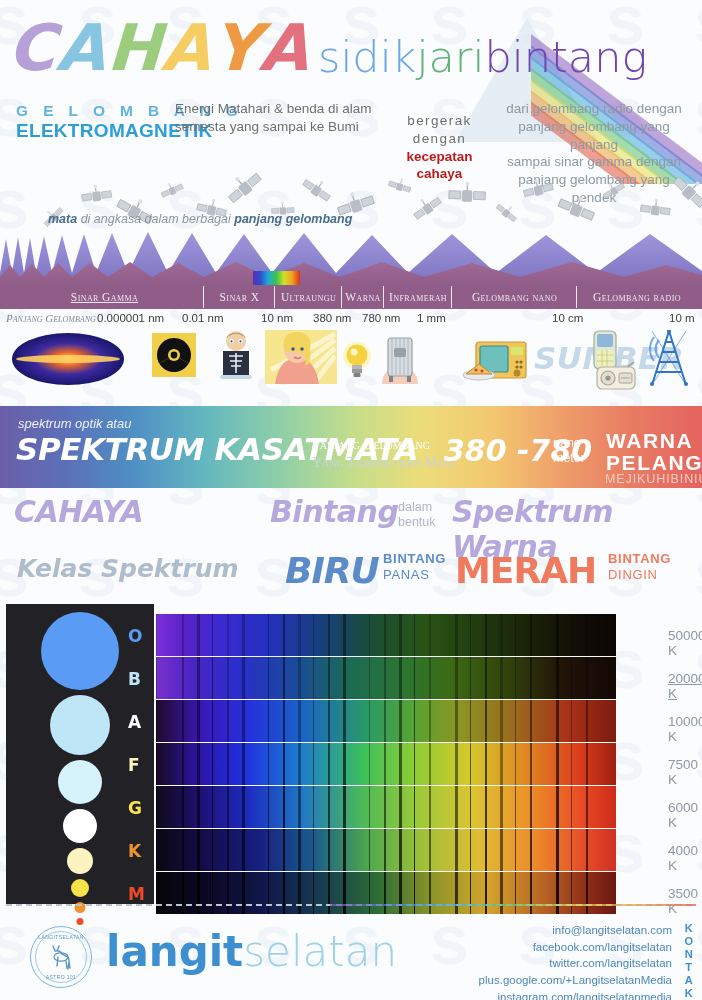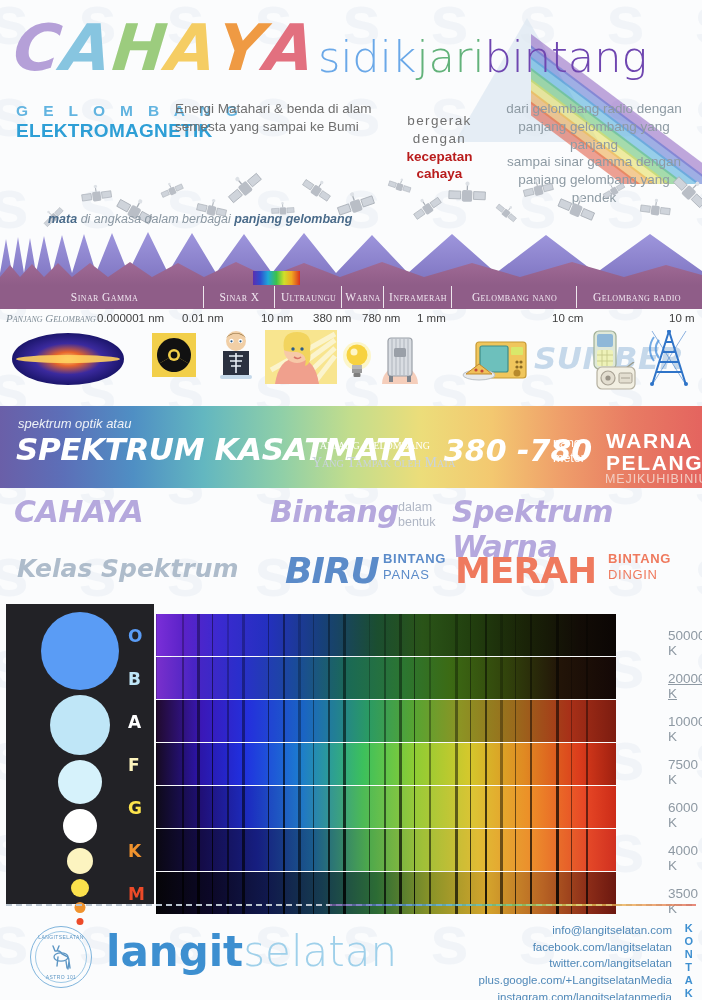--- a/index.html
+++ b/index.html
@@ -499,21 +499,21 @@
     <path d="M0,48 L6,14 L12,48 L18,12 L24,48 L30,13 L36,48 L44,11 L52,48 L62,10 L72,48 L84,9 L96,48
              L112,8 L128,48 L148,7 L168,48 L192,8 L216,48 L244,9 L272,48 L304,8 L336,48 L372,10 L408,48
              L452,9 L496,48 L546,10 L596,48 L650,9 L702,46 L702,60 L0,60 Z" fill="url(#gTop)"></path>
     <path d="M0,52 L10,40 L20,52 L32,39 L44,52 L58,38 L72,52 L90,38 L108,52 L130,37 L152,52 L178,38
              L204,52 L236,37 L268,52 L304,38 L340,52 L382,37 L424,52 L472,38 L520,52 L572,37 L624,52
              L666,40 L702,50 L702,60 L0,60 Z" fill="url(#gBot)"></path>
   </svg>
 
   <div class="optik-mini"></div>
   <div class="emband" id="emband">
-      <div class="lbl" style="left: 6px; width: 197px;">Sinar Gamma</div>
+      <div class="lbl" style="left: 6px; width: 197px; text-decoration: underline;">Sinar Gamma</div>
       <div class="lbl" style="left: 205px; width: 69px;">Sinar X</div>
       <div class="lbl" style="left: 276px; width: 65px;">Ultraungu</div>
       <div class="lbl" style="left: 343px; width: 40px;">Warna</div>
       <div class="lbl" style="left: 385px; width: 66px;">Inframerah</div>
       <div class="lbl" style="left: 453px; width: 123px;">Gelombang nano</div>
       <div class="lbl" style="left: 578px; width: 118px;">Gelombang radio</div>
       <div class="tick" style="left: 203px;"></div>
       <div class="tick" style="left: 274px;"></div>
       <div class="tick" style="left: 341px;"></div>
       <div class="tick" style="left: 383px;"></div>

